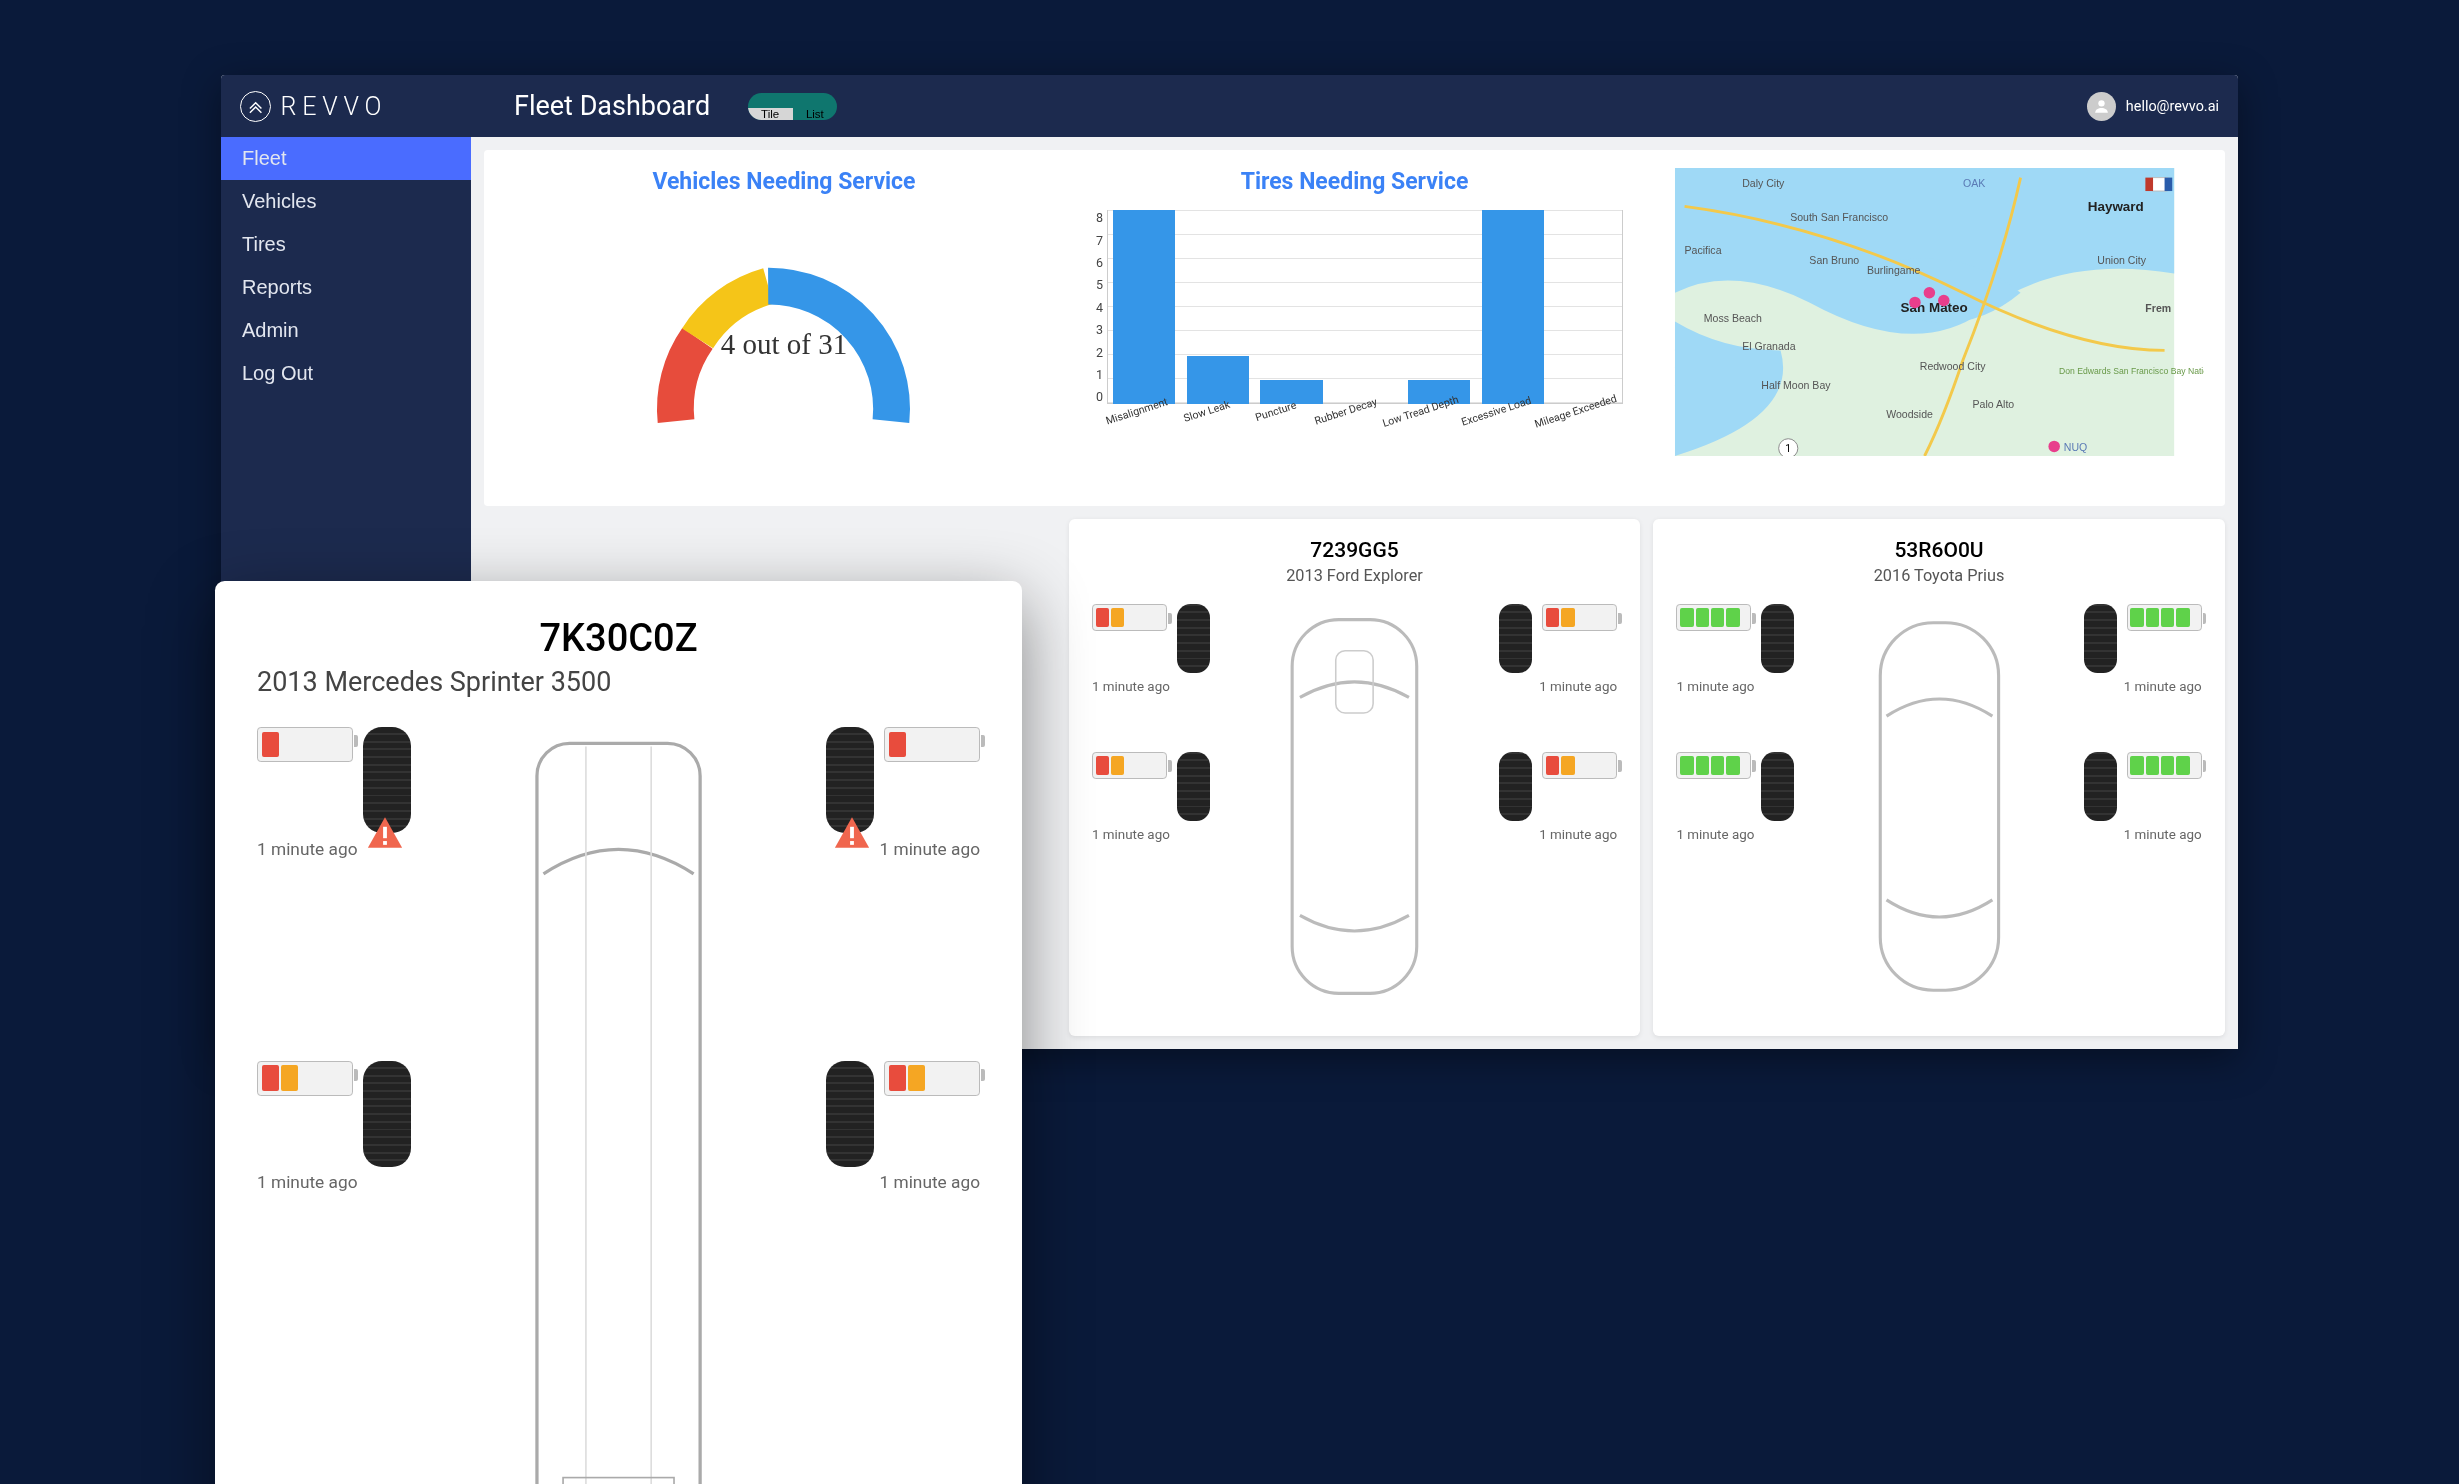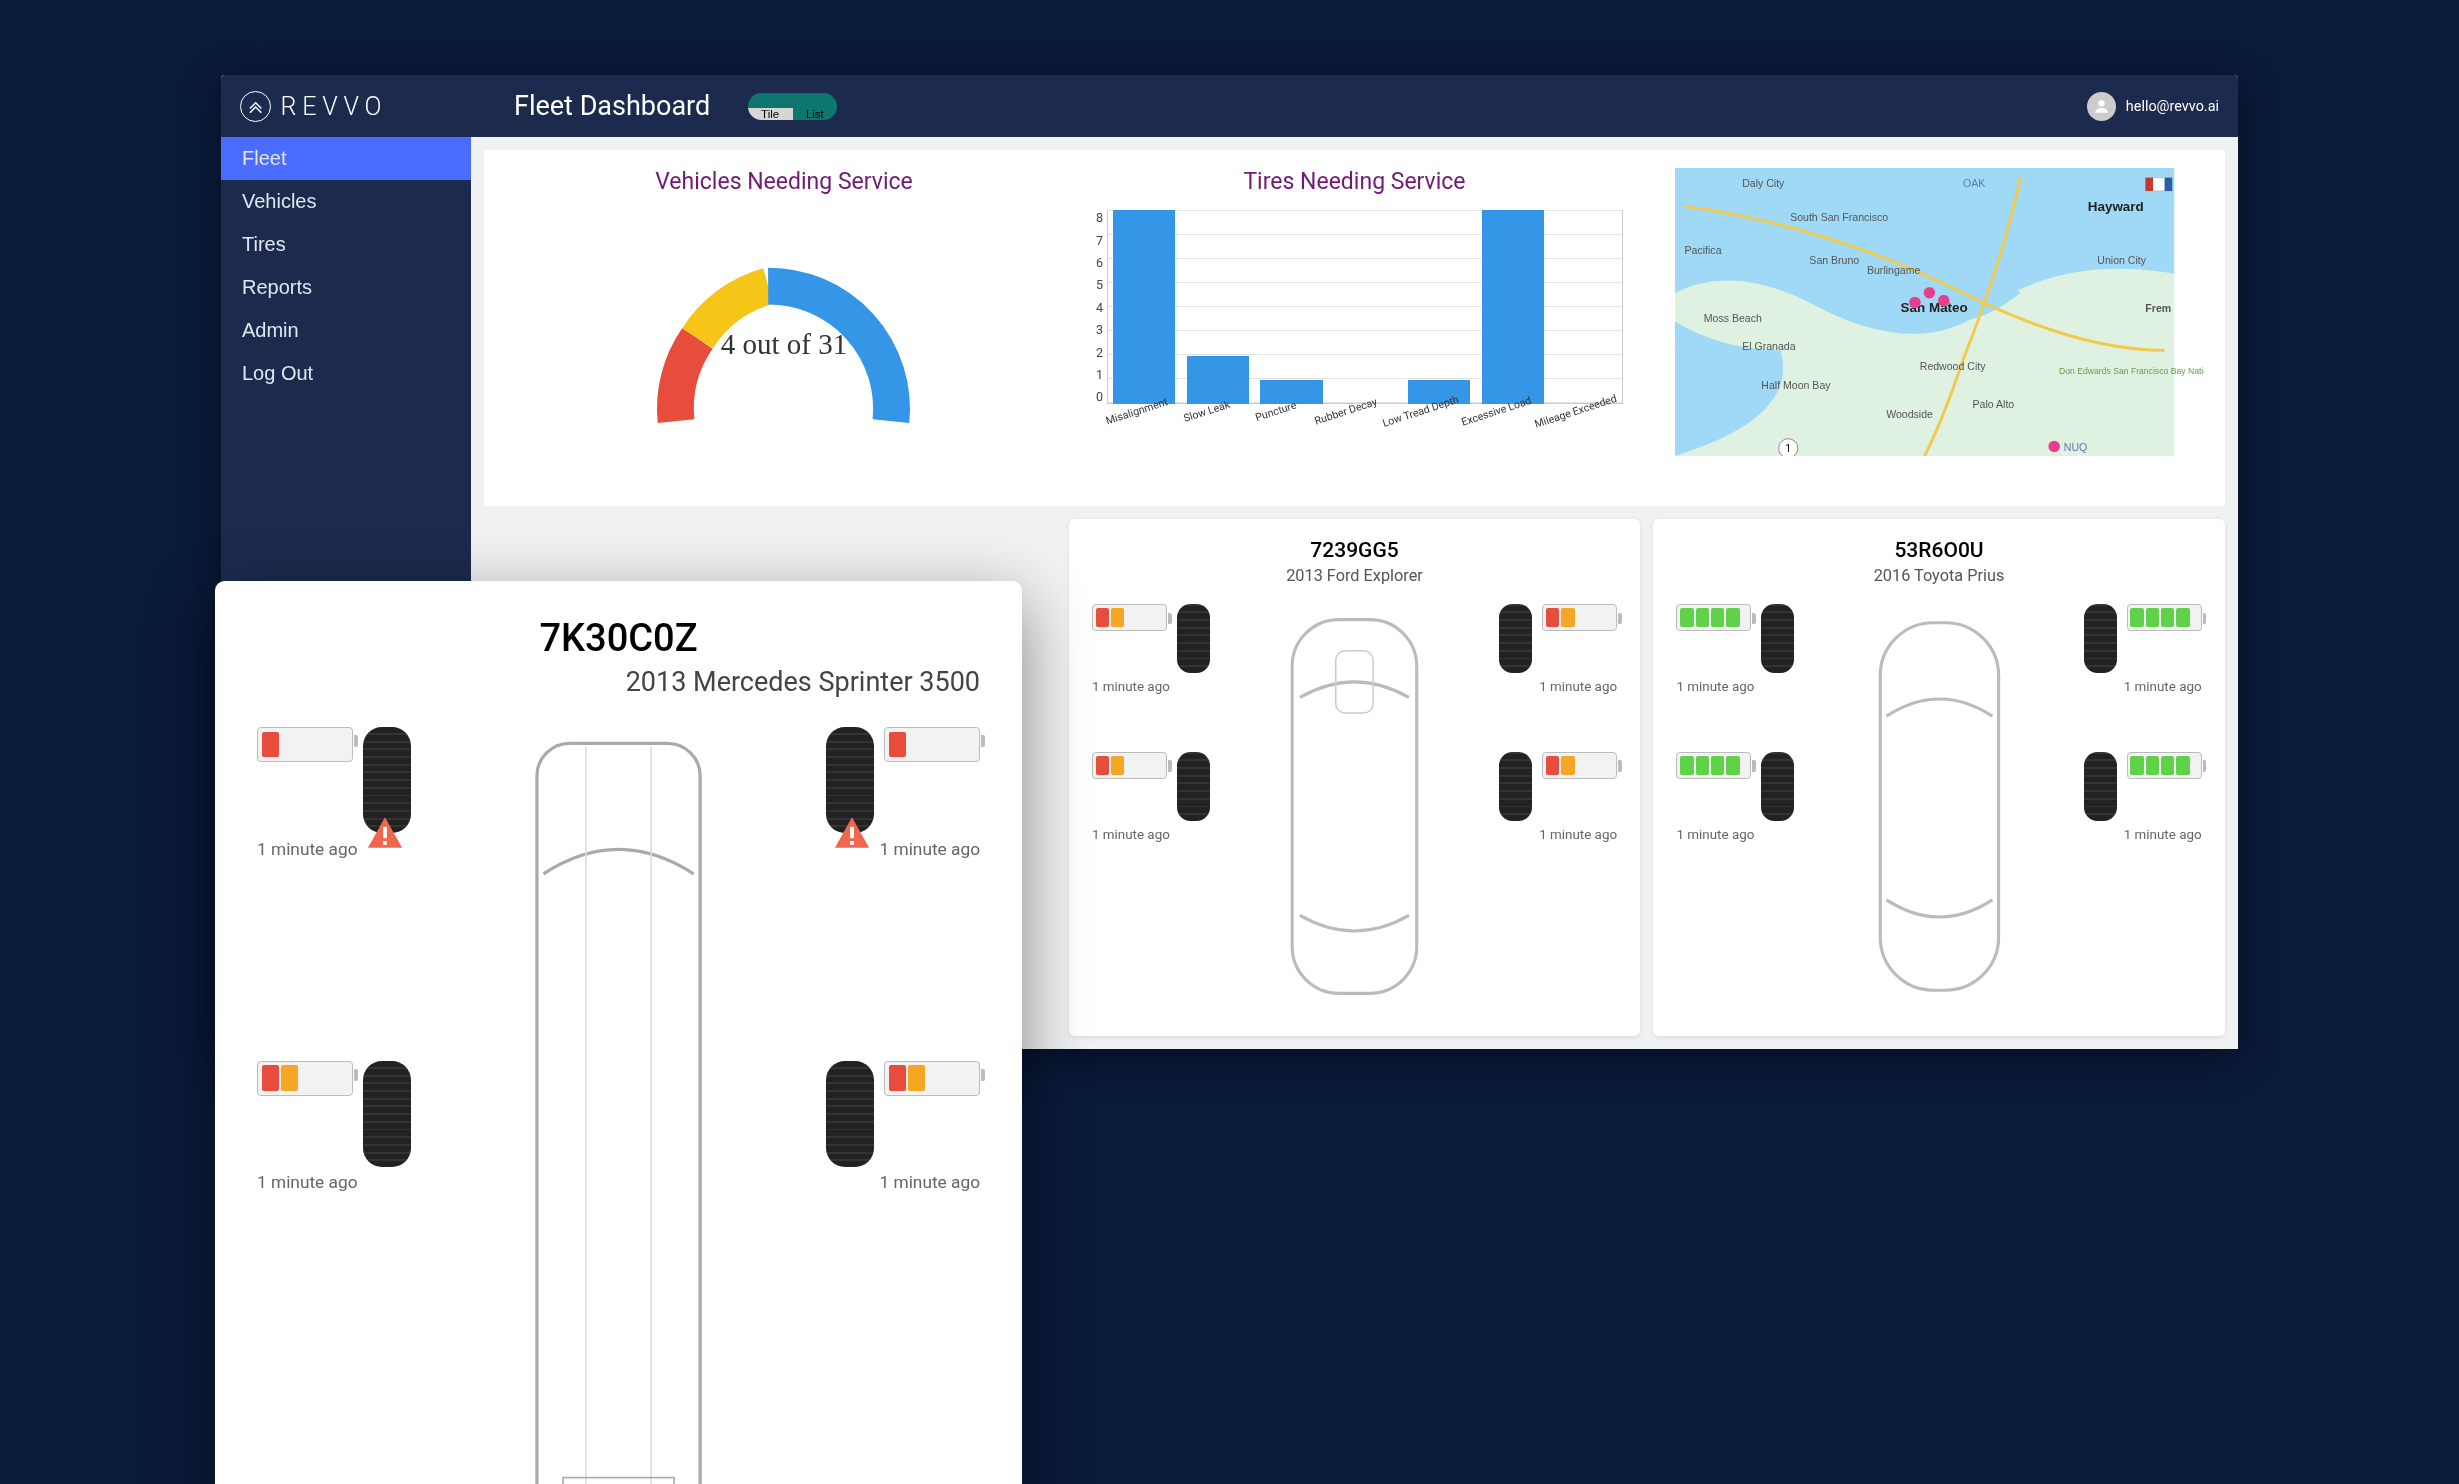--- a/index.html
+++ b/index.html
@@ -72,21 +72,21 @@
 .sidebar .item.active { background: #4a6cff; }
 .content {
   flex: 1; background: #f0f1f3; padding: 13.4px;
 }
 .cards-row {
   display: flex; gap: 13.4px; background: #fff; padding: 17.3px 21px;
   border-radius: 3.8px;
 }
 .card { flex: 1; }
 .card h3 {
-  text-align: center; font-weight: 400; font-size: 23px; color: #701a75; margin-bottom: 5.8px;
+  text-align: center; font-weight: 700; font-size: 23px; color: #3b82f6; margin-bottom: 5.8px;
 }
 .gauge-wrap { position: relative; height: 288px; display: flex; align-items: center; justify-content: center; }
 .gauge-label { position: absolute; font-size: 29px; color: #333; font-family: Liberation Serif, serif; }
 .bar-chart { position: relative; height: 250px; padding: 9.6px 9.6px 0 31px; }
 .bar-y { position: absolute; left: 0; top: 9.6px; bottom: 46px; width: 27px; display: flex; flex-direction: column; justify-content: space-between; }
 .bar-y span { font-size: 12.5px; color: #444; text-align: right; }
 .bar-grid { position: absolute; left: 31px; right: 9.6px; top: 9.6px; bottom: 46px; border: 1px solid #ccc; }
 .bar-grid .hline { position: absolute; left:0; right:0; border-top:1px solid #e3e3e3; }
 .bars { position: absolute; left: 31px; right: 9.6px; top: 9.6px; bottom: 46px; display: flex; align-items: flex-end; }
 .bars .bar { flex: 1; margin: 0 5.8px; background: #3596e8; }
@@ -139,21 +139,21 @@
   position: absolute;
   left: 215px; top: 581px;
   width: 807px;
   background: #fff;
   border-radius: 9.6px;
   box-shadow: 0 21px 67px rgba(0,0,0,0.45);
   padding: 35px 42px 42px;
   z-index: 50;
 }
 .featured-card h2 { text-align:center; font-size: 38px; font-weight: 500;}
-.featured-card .sub { text-align:right; font-size: 27px; color:#444; margin-top:5.8px;}
+.featured-card .sub { text-align:left; font-size: 27px; color:#444; margin-top:5.8px;}
 .featured-card .tire-grid { margin-top: 29px; }
 .featured-card .tire-col { gap: 202px; }
 .featured-card .battery { width: 96px; height: 35px; padding:3.8px; }
 .featured-card .battery .seg { width: 17.3px; }
 .featured-card .tire-icon { width: 48px; height: 106px; border-radius: 19px; }
 .featured-card .ts { font-size: 17.3px; }
 
 .hidden-slot { visibility: hidden; }
 </style>
 </head>

